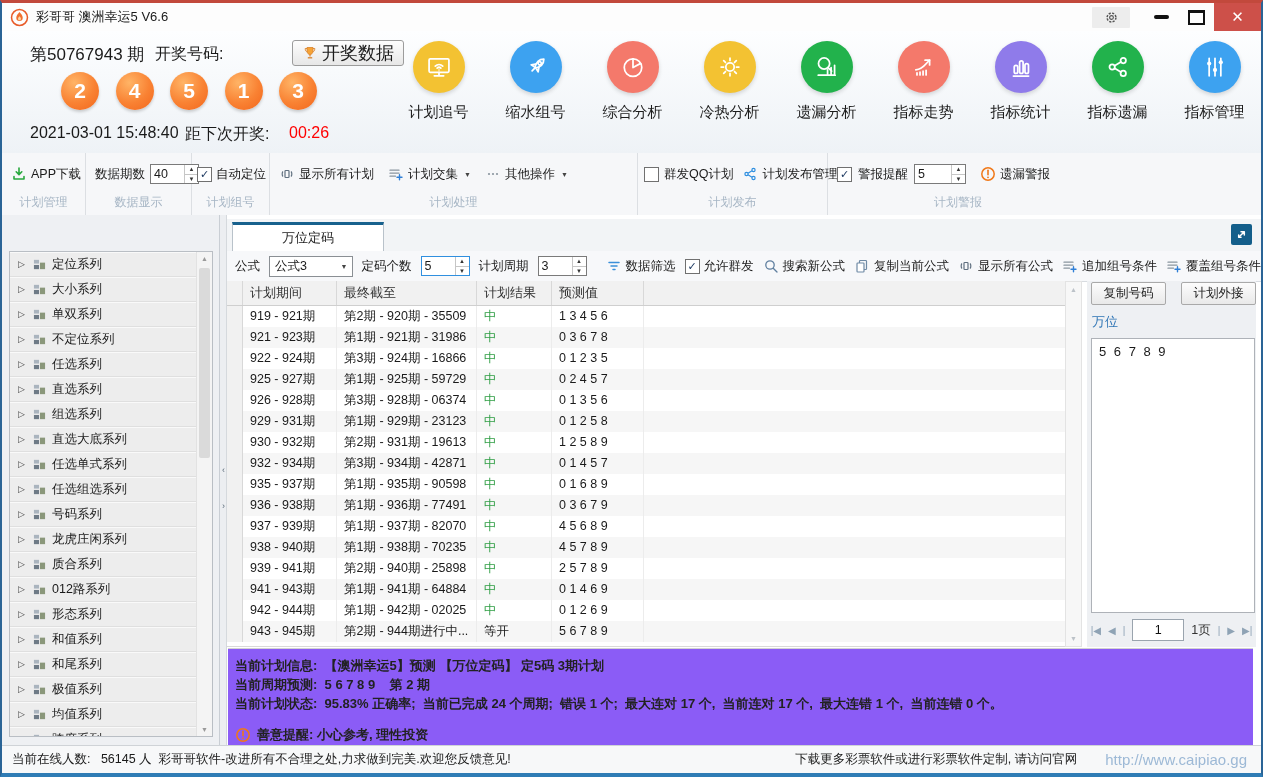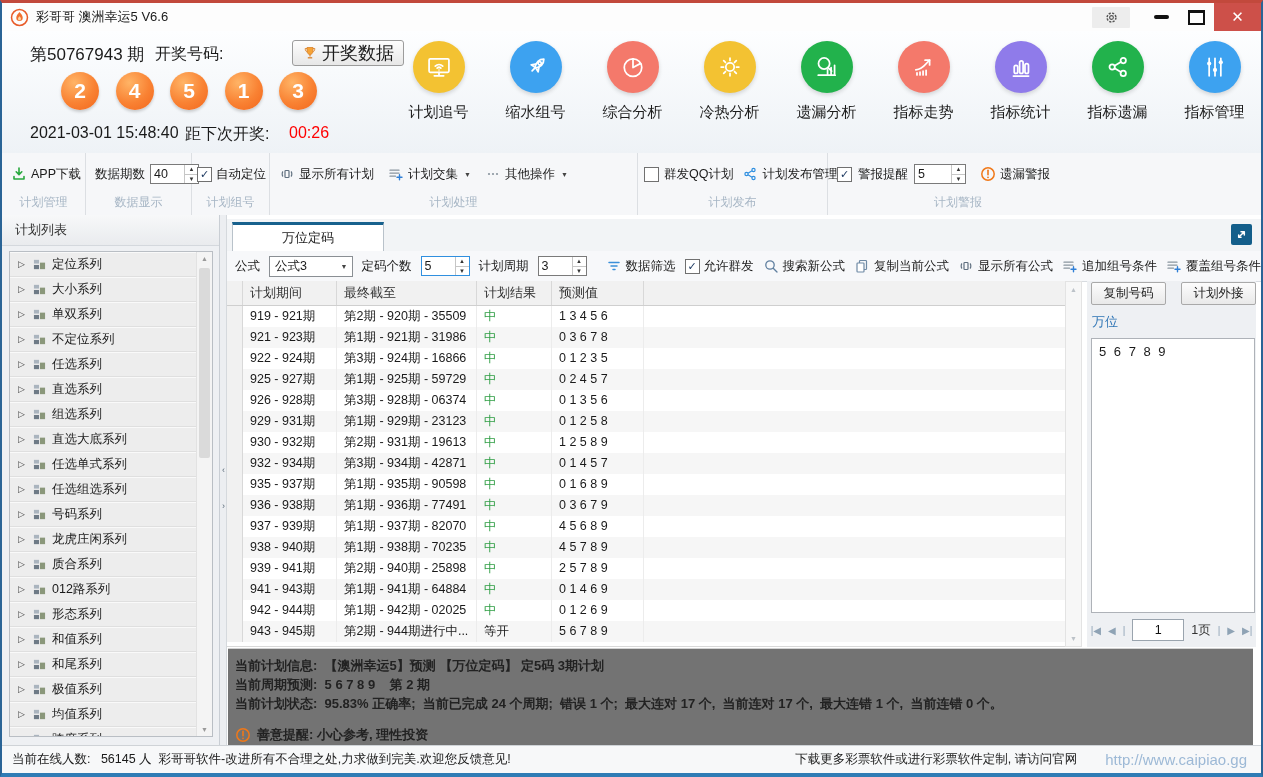--- a/index.html
+++ b/index.html
@@ -117,21 +117,21 @@
     border-radius:2px;text-align:center;line-height:21px;font-size:12.5px;box-sizing:border-box;cursor:pointer;}
   .rp-pos{color:#2e74b5;padding:8px 0 0 5px;font-size:13px;}
   .rp-box{position:absolute;left:4px;right:1px;top:57px;bottom:34px;background:#fff;
     border:1px solid #aeb2b8;padding:5px 7px;letter-spacing:2px;box-sizing:border-box;}
   .rp-pager{position:absolute;bottom:6px;left:0;right:0;display:flex;align-items:center;
     justify-content:center;gap:7px;color:#8fa3b5;font-size:10px;}
   .pgbox{width:50px;height:20px;border:1px solid #9aa4ae;background:#fff;color:#111;
     text-align:center;line-height:20px;font-size:12.5px;}
   .pgtotal{color:#333;font-size:12.5px;}
   
-  .summary{position:absolute;left:226px;right:8px;top:645px;height:97px;background:#737373;
+  .summary{position:absolute;left:226px;right:8px;top:645px;height:97px;background:#8b5cf6;
     border-top:1px solid #d2d2d2;padding:7px 0 0 7px;box-sizing:border-box;}
   .sline{font-weight:bold;color:#222;line-height:19px;white-space:pre;font-size:13px;}
   .notice{display:flex;align-items:center;gap:6px;margin-top:12px;}
   .notice svg{width:16px;height:16px;}
   
   .statusbar{position:absolute;left:0;top:742px;right:0;height:28px;background:#f7f8f9;
     border-top:1px solid #cfd3d7;display:flex;align-items:center;padding:0 10px;box-sizing:border-box;
     font-size:12.5px;}
   .st-left{white-space:pre;}
   .st-spacer{flex:1;}
@@ -400,21 +400,20 @@
               </svg>
             </span>
           <span>遗漏警报</span>
         </span>
       </div>
       <div class="rlabel" style="left:0;right:40%;">计划警报</div>
     </div>
   </div>
 
   <div class="sidebar">
-    <div class="sb-header">计划列表</div>
     <div class="sb-listbox">
       <div>
           <div class="sb-item">
             <span class="sb-arrow">▷</span>
             <span class="sb-ficon icon">
               <svg viewBox="0 0 14 14">
                 <rect x="1" y="2" width="5.5" height="4" fill="#aab4be"></rect>
                 <rect x="1" y="7.5" width="5.5" height="4.5" fill="#6e7a86"></rect>
                 <rect x="7.5" y="5" width="5.5" height="7" fill="#8a977a"></rect>
               </svg>

